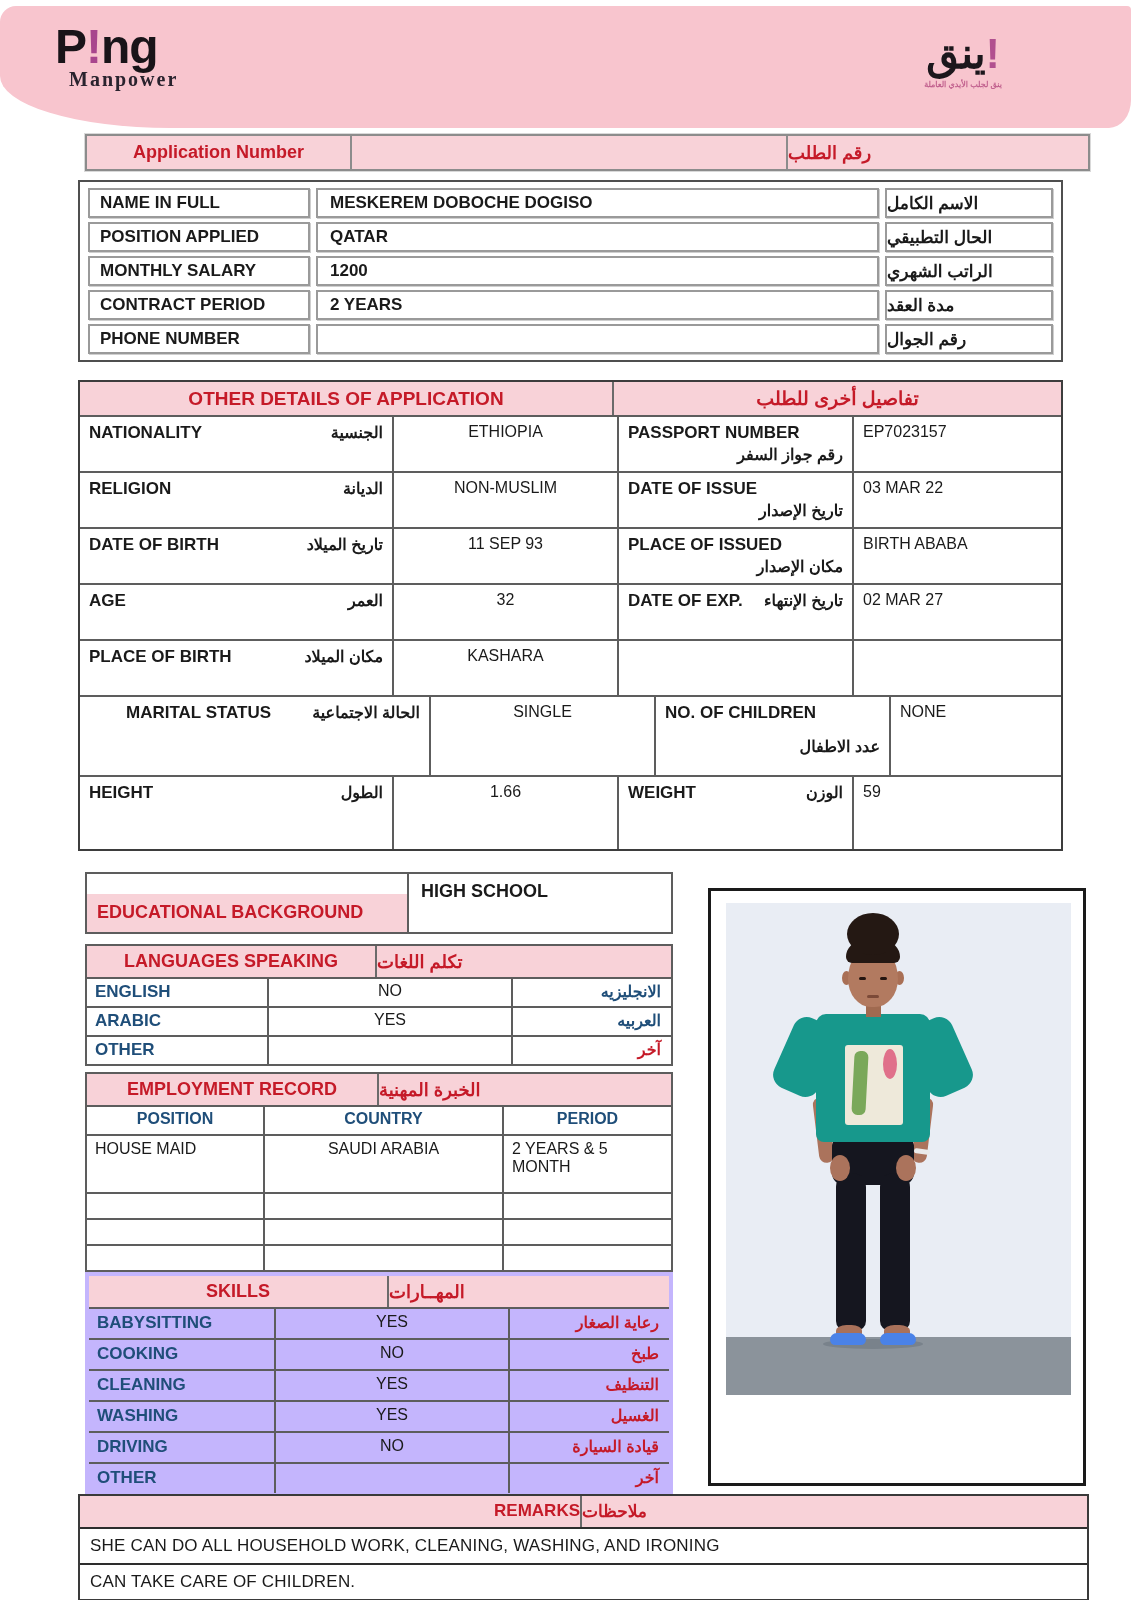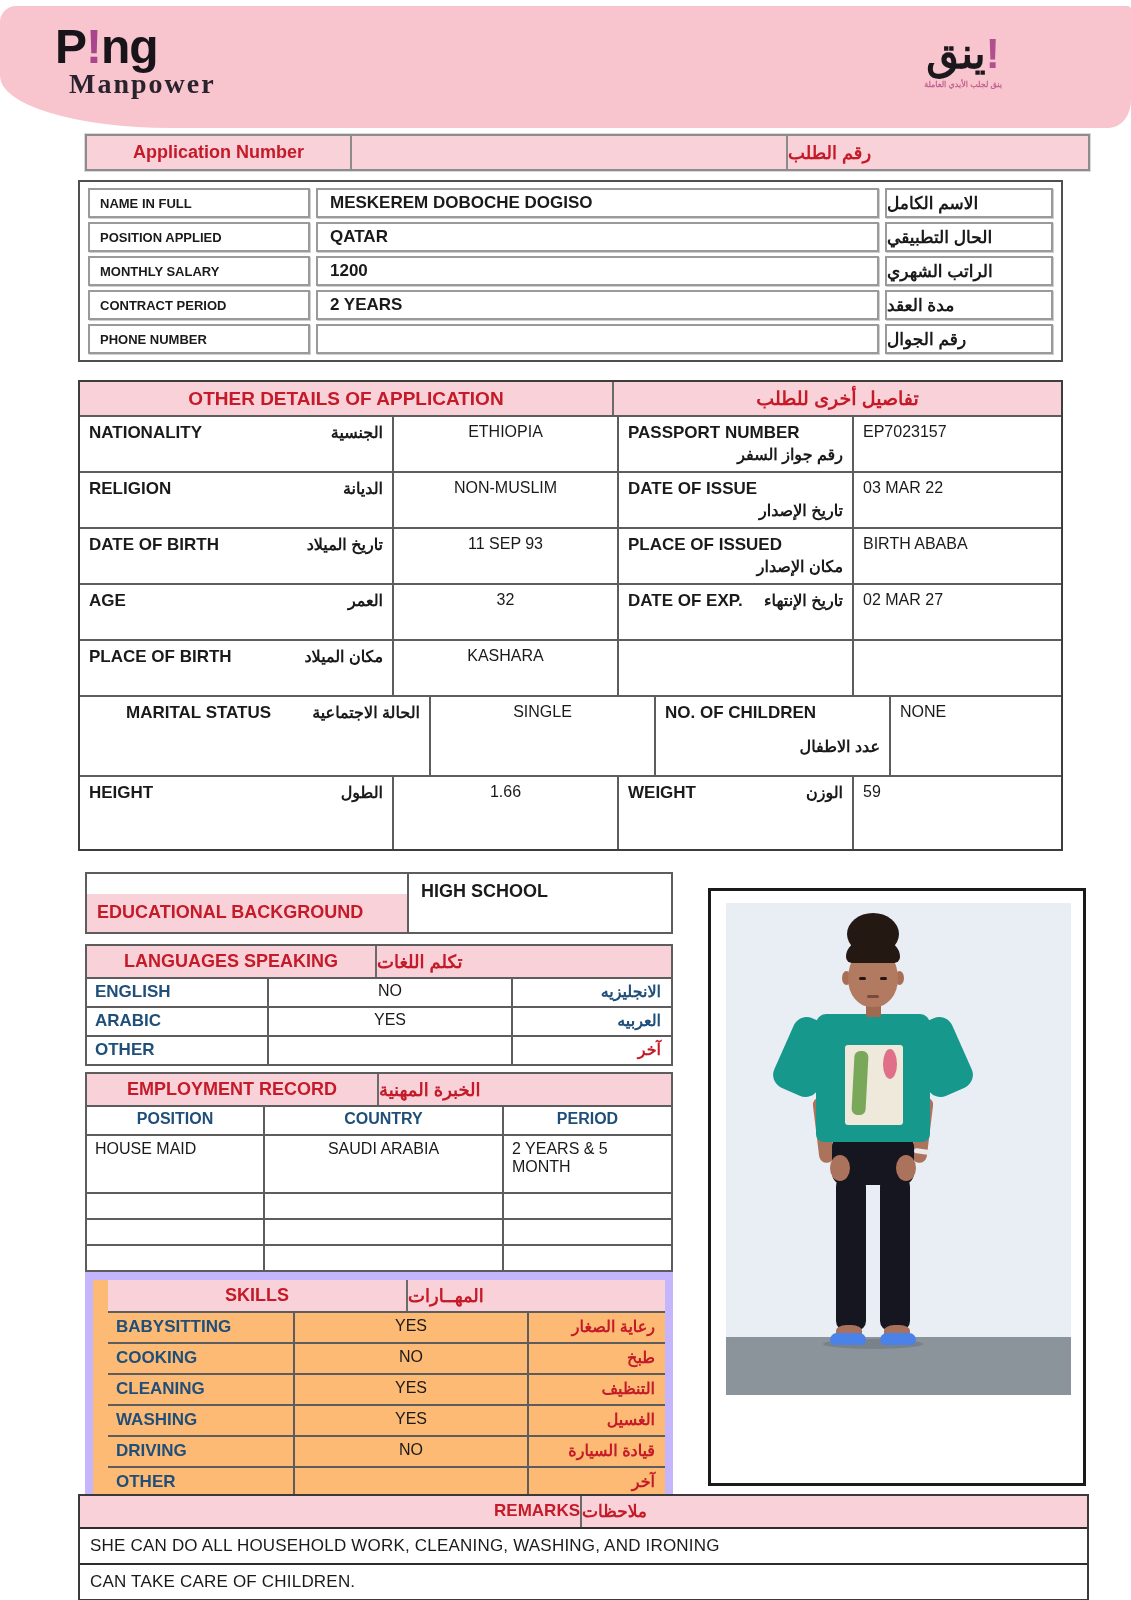--- a/index.html
+++ b/index.html
@@ -6,40 +6,40 @@
   body { background:#ffffff; font-family:"Liberation Sans", sans-serif; color:#1a1a1a; }
   .page { position:relative; width:1131px; height:1600px; background:#ffffff; overflow:hidden; }
 
   
   .banner { position:absolute; left:0; top:6px; width:1131px; height:122px;
     background:#f8c5ce;
     border-radius:16px 4px 22px 170px / 16px 4px 28px 52px; }
   .logo { position:absolute; left:55px; top:16px; }
   .logo-brand { font-size:48px; font-weight:800; letter-spacing:-1px; color:#191419; line-height:1.05; }
   .logo-brand .bang { color:#a8458d; }
-  .logo-sub { font-family:"Liberation Serif", serif; font-size:28px; letter-spacing:2px; color:#2a232e; padding-left:14px; margin-top:-4px; font-weight:600; }
+  .logo-sub { font-family:"Liberation Serif", serif; font-size:20px; letter-spacing:2px; color:#2a232e; padding-left:14px; margin-top:-4px; font-weight:600; }
   .logo-ar { position:absolute; right:68px; top:24px; width:200px; text-align:center; direction:rtl; }
   .logo-ar .ar-name { font-size:42px; font-weight:800; color:#1c171c; line-height:1.1; }
   .logo-ar .ar-bang { font-size:42px; font-weight:800; color:#b1508f; }
   .logo-ar .ar-sub { font-size:8px; color:#c2628f; font-weight:700; margin-top:2px; }
 
   
   .app-row { position:absolute; left:85px; top:134px; width:1005px; height:37px;
     display:flex; background:#f8d2d8; border:2px solid #8c8c8c; box-shadow:0 0 0 1px #d9d9d9; }
   .app-cell { display:flex; align-items:center; }
   .app-label { flex:0 0 263px; justify-content:center; color:#c51a28; font-weight:700; font-size:18px; }
   .app-value { flex:1; border-left:2px solid #8c8c8c; border-right:2px solid #8c8c8c; padding-left:10px; font-size:16px; }
   .app-ar { flex:0 0 300px; justify-content:flex-end; padding-right:14px; color:#c51a28; font-weight:700; font-size:18px; direction:rtl; }
 
   
   .personal { position:absolute; left:78px; top:180px; width:985px; border:2px solid #4f4f4f;
     background:#fff; padding:6px 8px; display:flex; flex-direction:column; gap:4px; }
   .p-row { display:flex; gap:6px; height:30px; }
   .p-cell { border:2px solid #9a9a9a; box-shadow:1px 1px 0 #cfcfcf; display:flex; align-items:center; background:#fff; }
-  .p-label { flex:0 0 222px; padding-left:10px; font-weight:700; font-size:13px; }
+  .p-label { flex:0 0 222px; padding-left:10px; font-weight:700; font-size:17px; }
   .p-value { flex:1; padding-left:12px; font-weight:700; font-size:17px; }
   .p-ar { flex:0 0 168px; justify-content:flex-end; padding-right:10px; font-weight:700; font-size:17px; direction:rtl; }
 
   
   .details { position:absolute; left:78px; top:380px; width:985px; border:2px solid #3d3d3d; background:#fff; }
   .od-head { display:flex; height:33px; background:#f8d2d8; }
   .od-head-en { flex:0 0 534px; display:flex; align-items:center; justify-content:center;
     color:#c51a28; font-weight:700; font-size:19px; border-right:2px solid #6b6b6b; }
   .od-head-ar { flex:1; display:flex; align-items:center; justify-content:center;
     color:#c51a28; font-weight:700; font-size:19px; direction:rtl; }
@@ -74,21 +74,21 @@
   .emp .mh-en { flex:0 0 292px; }
   .emp-cols { display:grid; grid-template-columns:176px 239px 1fr; border-top:2px solid #5d5d5d; height:29px; }
   .emp-col { text-align:center; color:#1f4e79; font-weight:700; font-size:16px; padding-top:3px; border-left:2px solid #5d5d5d; }
   .emp-col:first-child { border-left:none; }
   .emp-row { display:grid; grid-template-columns:176px 239px 1fr; border-top:2px solid #5d5d5d; }
   .emp-row.tall { min-height:58px; } .emp-row.empty { height:26px; }
   .emp-c { font-size:16px; padding:4px 8px; border-left:2px solid #5d5d5d; }
   .emp-c:first-child { border-left:none; }
   .emp-c.center { text-align:center; }
 
-  .skills { position:absolute; left:85px; top:1272px; width:588px; border:8px solid #c4b5fd; background:#fdba74;padding-left:15px; }
+  .skills { position:absolute; left:85px; top:1272px; width:588px; border:4px solid #c4b5fd; background:#c4b5fd; }
   .skills .mh-en { flex:0 0 300px; }
   .sk-row { display:grid; grid-template-columns:185px 236px 1fr; border-top:2px solid #5d5d5d; height:31px; }
   .sk-en { font-weight:700; color:#1f4e79; font-size:17px; padding:4px 0 0 8px; }
   .sk-val { text-align:center; font-size:16px; padding-top:4px; border-left:2px solid #5d5d5d; border-right:2px solid #5d5d5d; }
   .sk-ar { font-weight:700; color:#c51a28; font-size:16px; text-align:right; padding:4px 10px 0 0; direction:rtl; }
 
   
   .remarks { position:absolute; left:78px; top:1494px; width:1011px; border:2px solid #3a3a3a; background:#fff; }
   .rm-head { display:flex; height:31px; background:#f8d2d8;text-align:right; }
   .rm-en { flex:0 0 502px; color:#c51a28; font-weight:700; font-size:17px; padding:5px 0 0 12px; border-right:2px solid #6b6b6b; }

